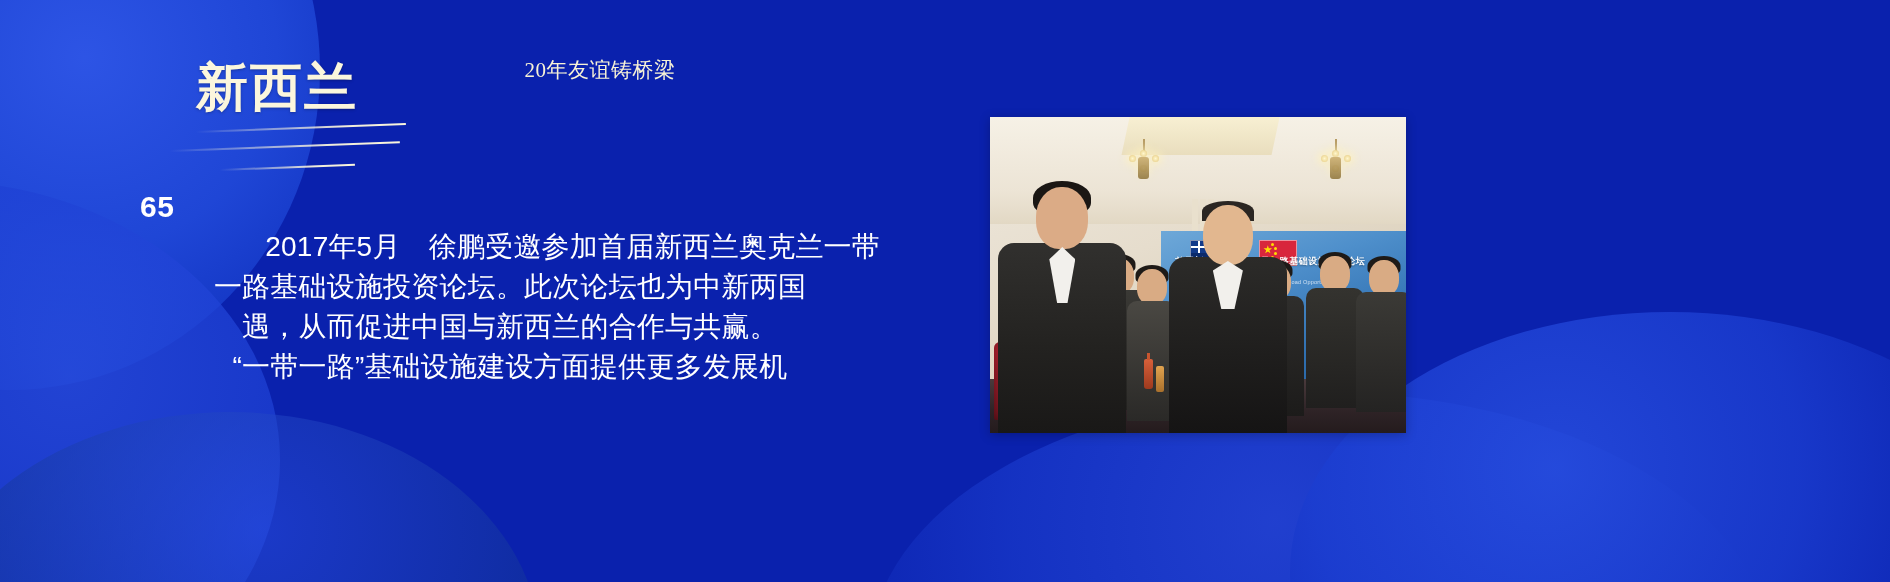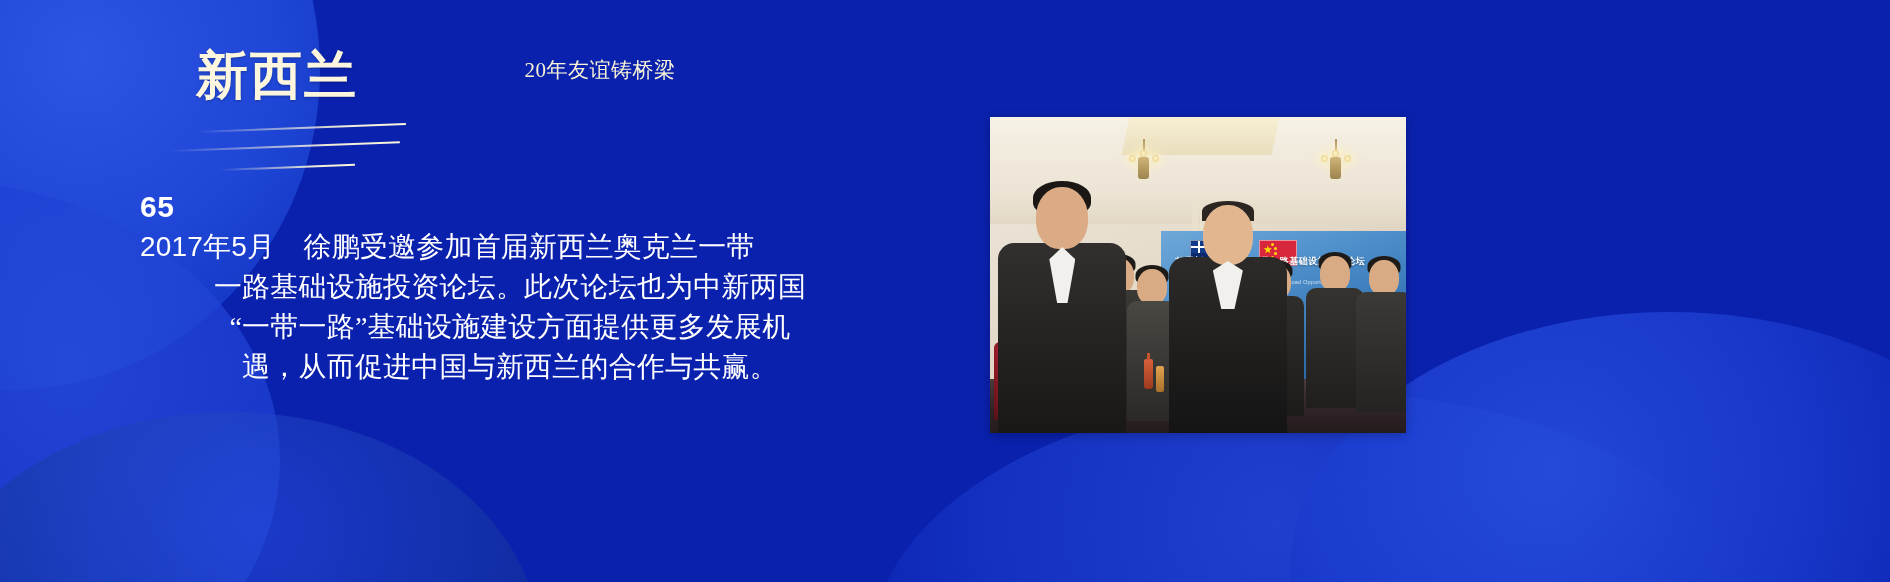--- a/index.html
+++ b/index.html
@@ -37,21 +37,21 @@
     opacity:.55;
   }
   .bg-wave-c{
     position:absolute;left:-80px;bottom:-300px;width:620px;height:470px;
     border-radius:50%;
     background:radial-gradient(circle at 55% 25%, #2c52e4 0%, #16389a 55%, #0a21ad 82%);
     opacity:.5;
   }
 
   
-  .title-block{position:absolute;left:196px;top:48px;width:420px;}
+  .title-block{position:absolute;left:196px;top:60px;width:420px;}
   .slide-title{
     font-size:52px;font-weight:bold;color:#fbf6dd;
     letter-spacing:2px;line-height:1.05;margin:0;
     text-shadow:0 1px 3px rgba(0,0,0,.25);
   }
   .deco-lines{position:absolute;left:160px;top:128px;width:300px;height:46px;}
   .deco-line{
     position:absolute;height:2px;
     background:linear-gradient(90deg,rgba(251,246,221,0) 0%,rgba(251,246,221,.95) 70%,rgba(251,246,221,1) 100%);
     transform-origin:left center;
@@ -68,24 +68,24 @@
   .subtitle div{white-space:nowrap;font-family:Liberation Serif, serif;}
 
   
   .body-block{position:absolute;left:140px;top:190px;width:740px;color:#ffffff;}
   .body-number{
     font-size:30px;font-weight:bold;line-height:1.1;margin-bottom:4px;
     letter-spacing:.5px;
   }
   .body-para{font-size:28px;line-height:1.43;letter-spacing:.2px;}
   .body-para .ln{display:block;white-space:nowrap;}
-  .body-para .ln.l1{text-align:left;}
+  .body-para .ln.l1{text-align:right;}
   .body-para .ln.l2,
   .body-para .ln.l3,
-  .body-para .ln.l4{text-align:center;font-family:Liberation Serif, serif;}
+  .body-para .ln.l4{text-align:center;}
 
   
   .photo{
     position:absolute;left:990px;top:117px;width:416px;height:316px;
     overflow:hidden;background:#c9bda8;
     box-shadow:0 2px 10px rgba(0,0,0,.25);
   }
   .ph{position:absolute;}
   .ph-wall{left:0;top:0;width:100%;height:100%;
     background:linear-gradient(160deg,#efe9de 0%,#e6ddcd 40%,#d8ccb6 75%,#c8b99f 100%);}
@@ -212,22 +212,22 @@
 
   <div class="subtitle">
     <div>20年友谊铸桥梁</div>
   </div>
 
   <div class="body-block">
     <div class="body-number">65</div>
     <div class="body-para">
       <span class="ln l1">2017年5月　徐鹏受邀参加首届新西兰奥克兰一带</span>
       <span class="ln l2">一路基础设施投资论坛。此次论坛也为中新两国</span>
+      <span class="ln l4">遇，从而促进中国与新西兰的合作与共赢。</span>
       <span class="ln l3">“一带一路”基础设施建设方面提供更多发展机</span>
-      <span class="ln l4">遇，从而促进中国与新西兰的合作与共赢。</span>
     </div>
   </div>
 
   <div class="photo">
     <div class="ph ph-wall"></div>
     <div class="ph ph-ceiling"></div>
     <div class="ph ph-ceil-panel"></div>
 
     <div class="ph ph-col c1"></div>
     <div class="ph ph-col c2"></div>

